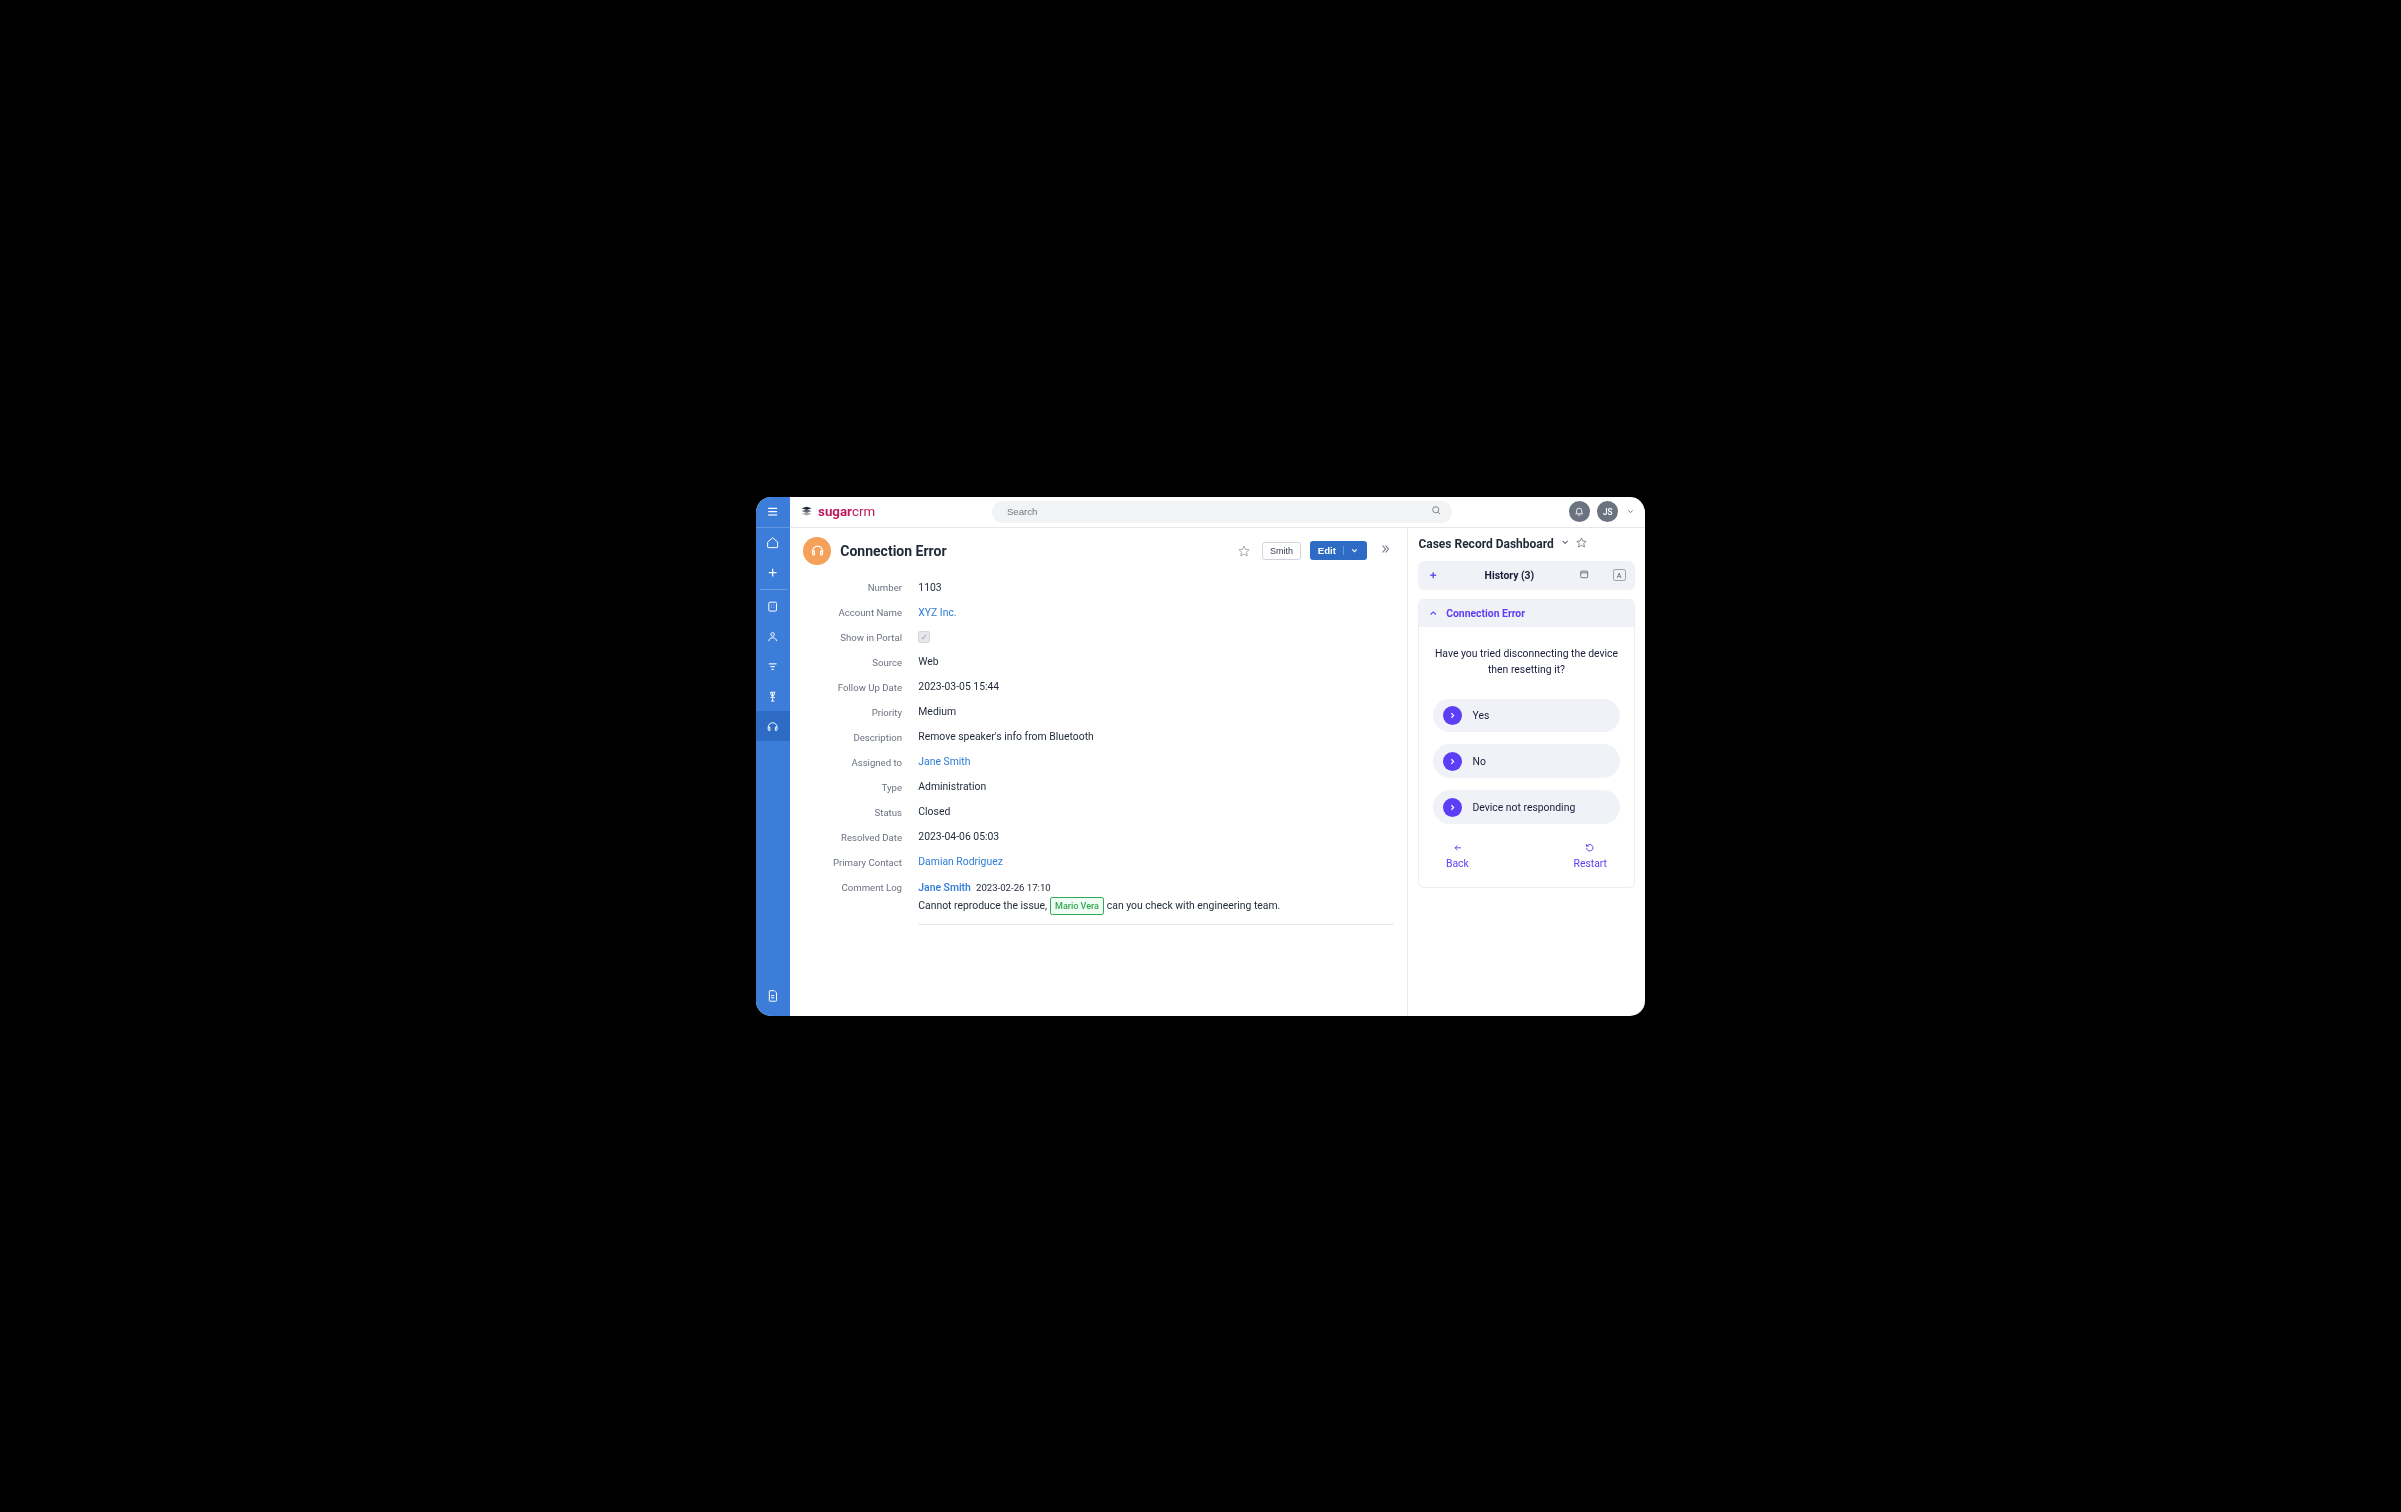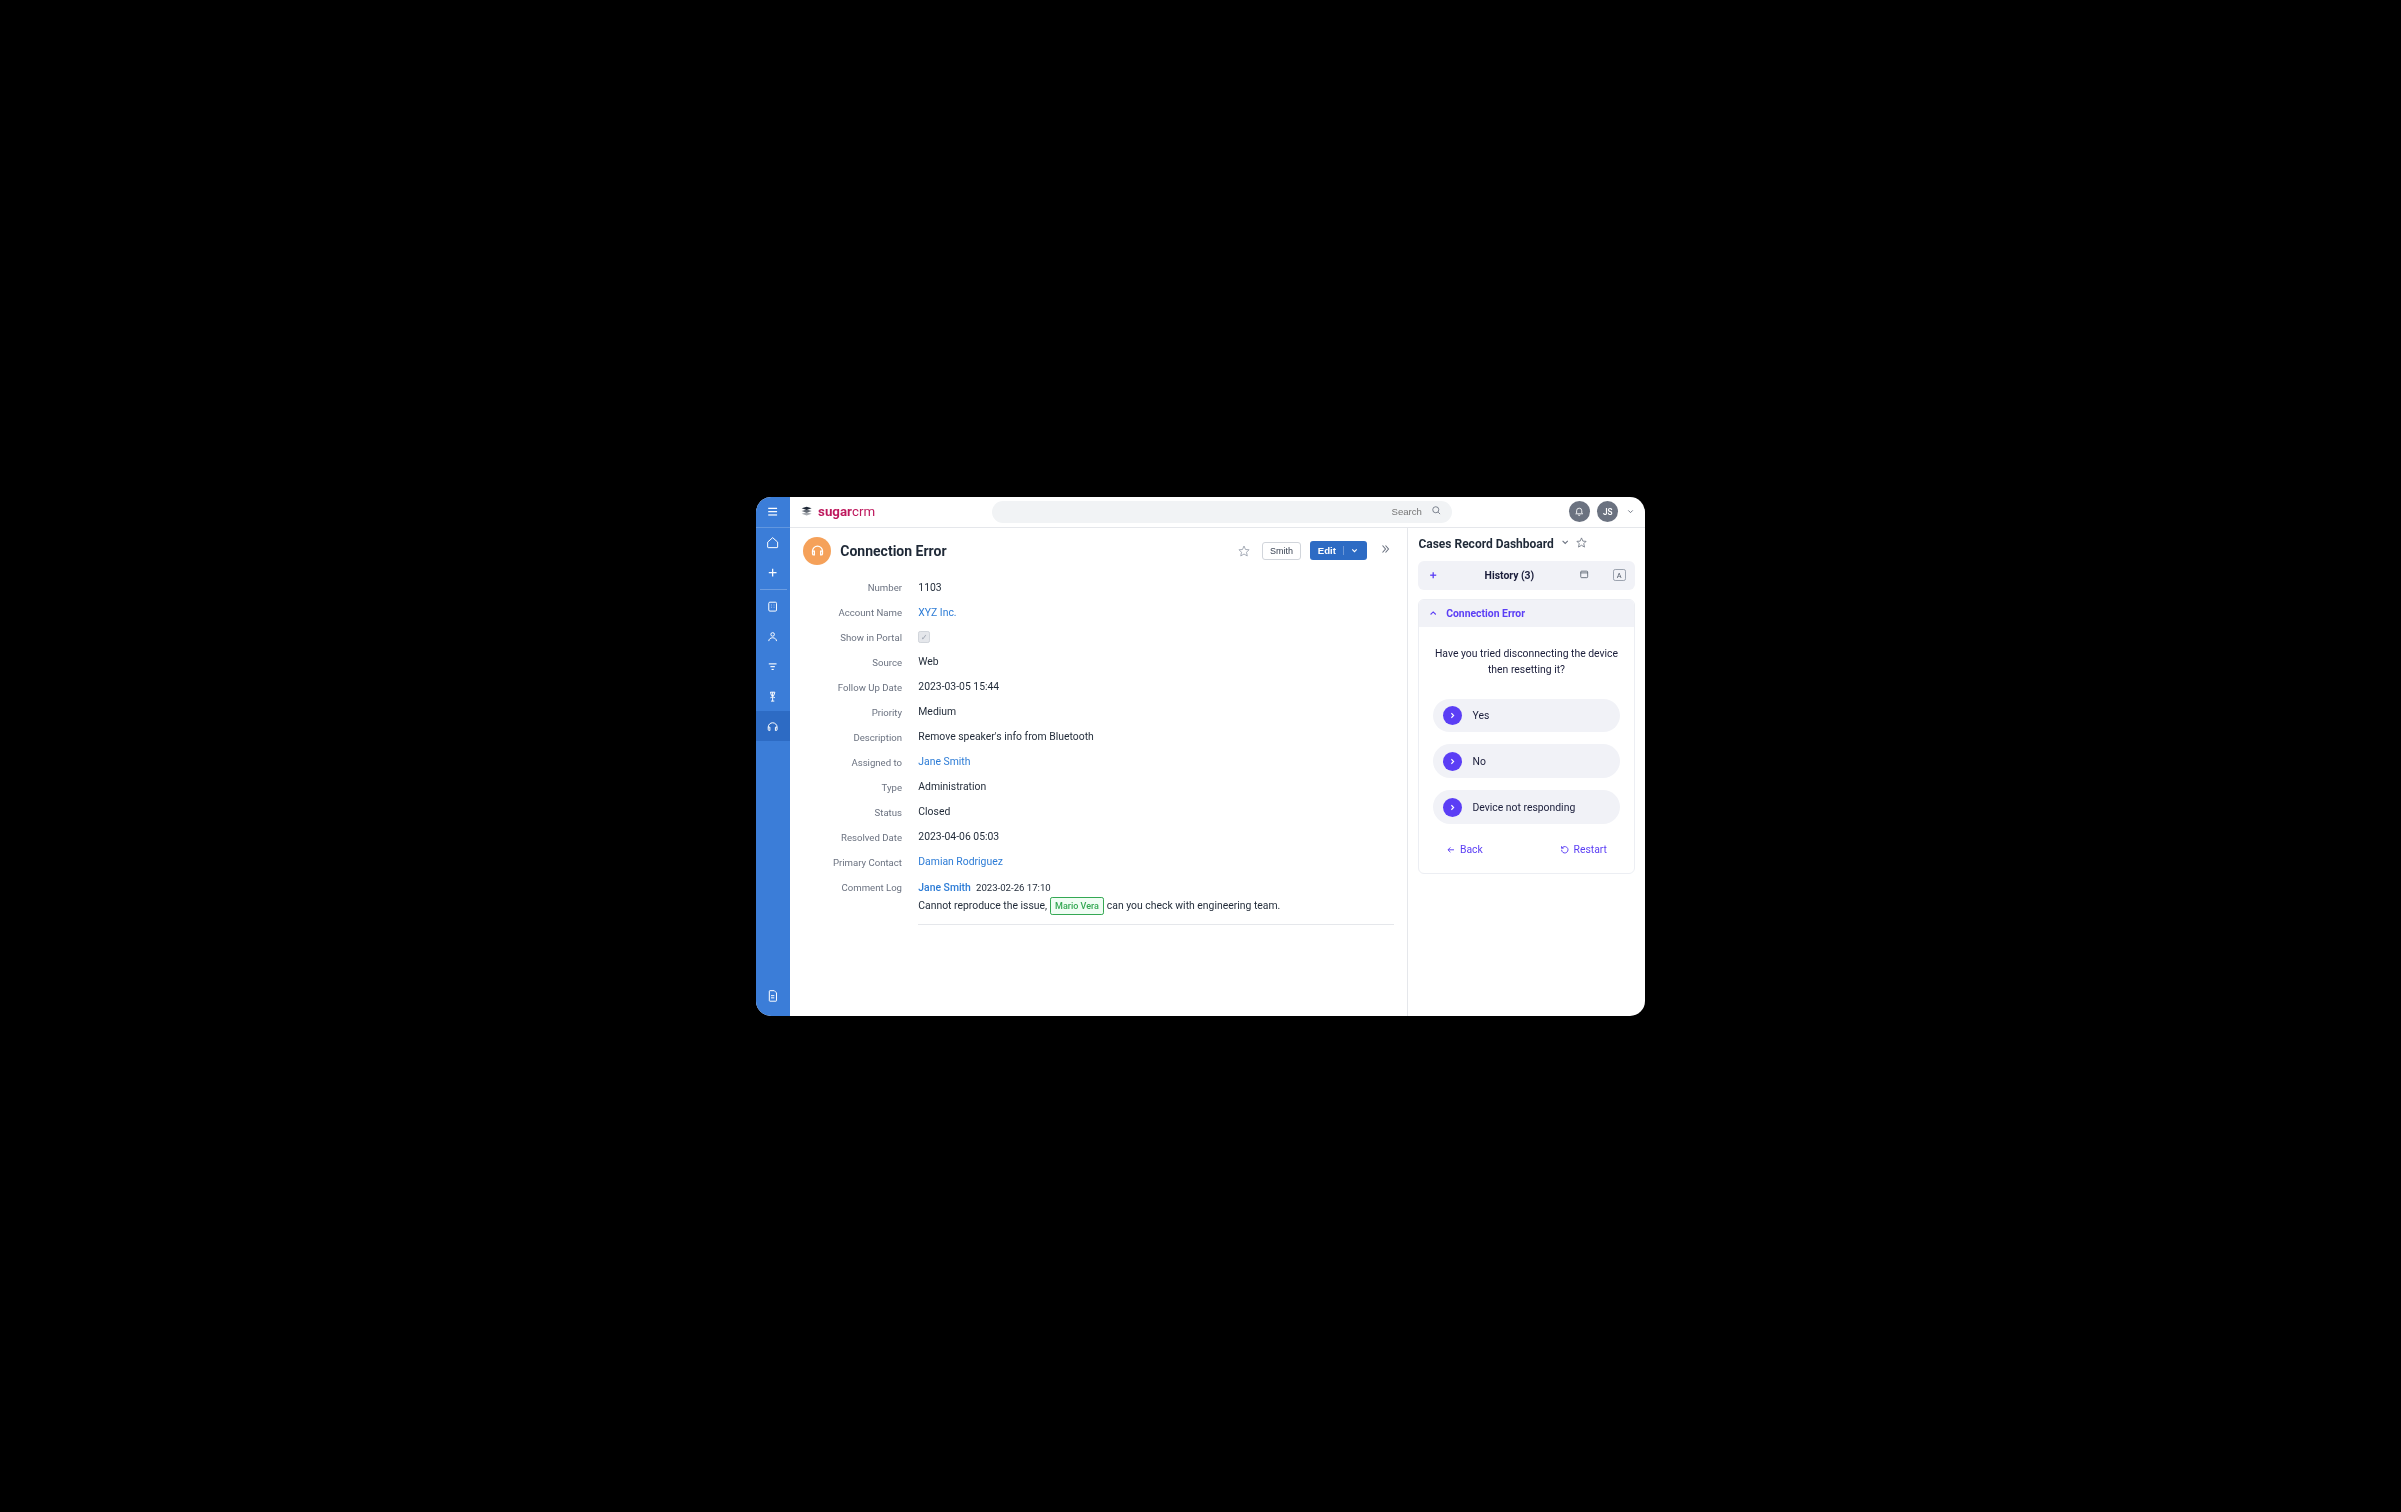--- a/index.html
+++ b/index.html
@@ -83,21 +83,21 @@
     max-width: 460px;
     margin: 0 auto;
   }
   .search {
     width: 100%;
     height: 22px;
     border-radius: 11px;
     background: #f1f3f5;
     border: none;
     padding: 0 30px 0 15px;
-    text-align: right;
+    text-align: left;
     font-size: 9.6px;
     color: #6b7280;
     position: relative;
   }
   .search-container { position: relative; }
   .search-icon {
     position: absolute;
     right: 10.4px;
     top: 50%;
     transform: translateY(-50%);
@@ -303,20 +303,21 @@
   .accordion-footer {
     display: flex;
     justify-content: space-between;
     padding: 7.4px 13.3px 4.4px 13.3px;
   }
   .footer-link {
     color: #5b3ef5;
     font-size: 10.4px;
     display: flex; align-items: center; gap: 4.4px;
     cursor: pointer;
+    flex-direction: column;
   }
 </style>
 </head>
 <body>
 
 <div class="window">
 
   <nav class="sidebar">
     <div class="sidebar-item menu">
       <svg viewBox="0 0 24 24" fill="none" stroke="currentColor" stroke-width="2.2">

